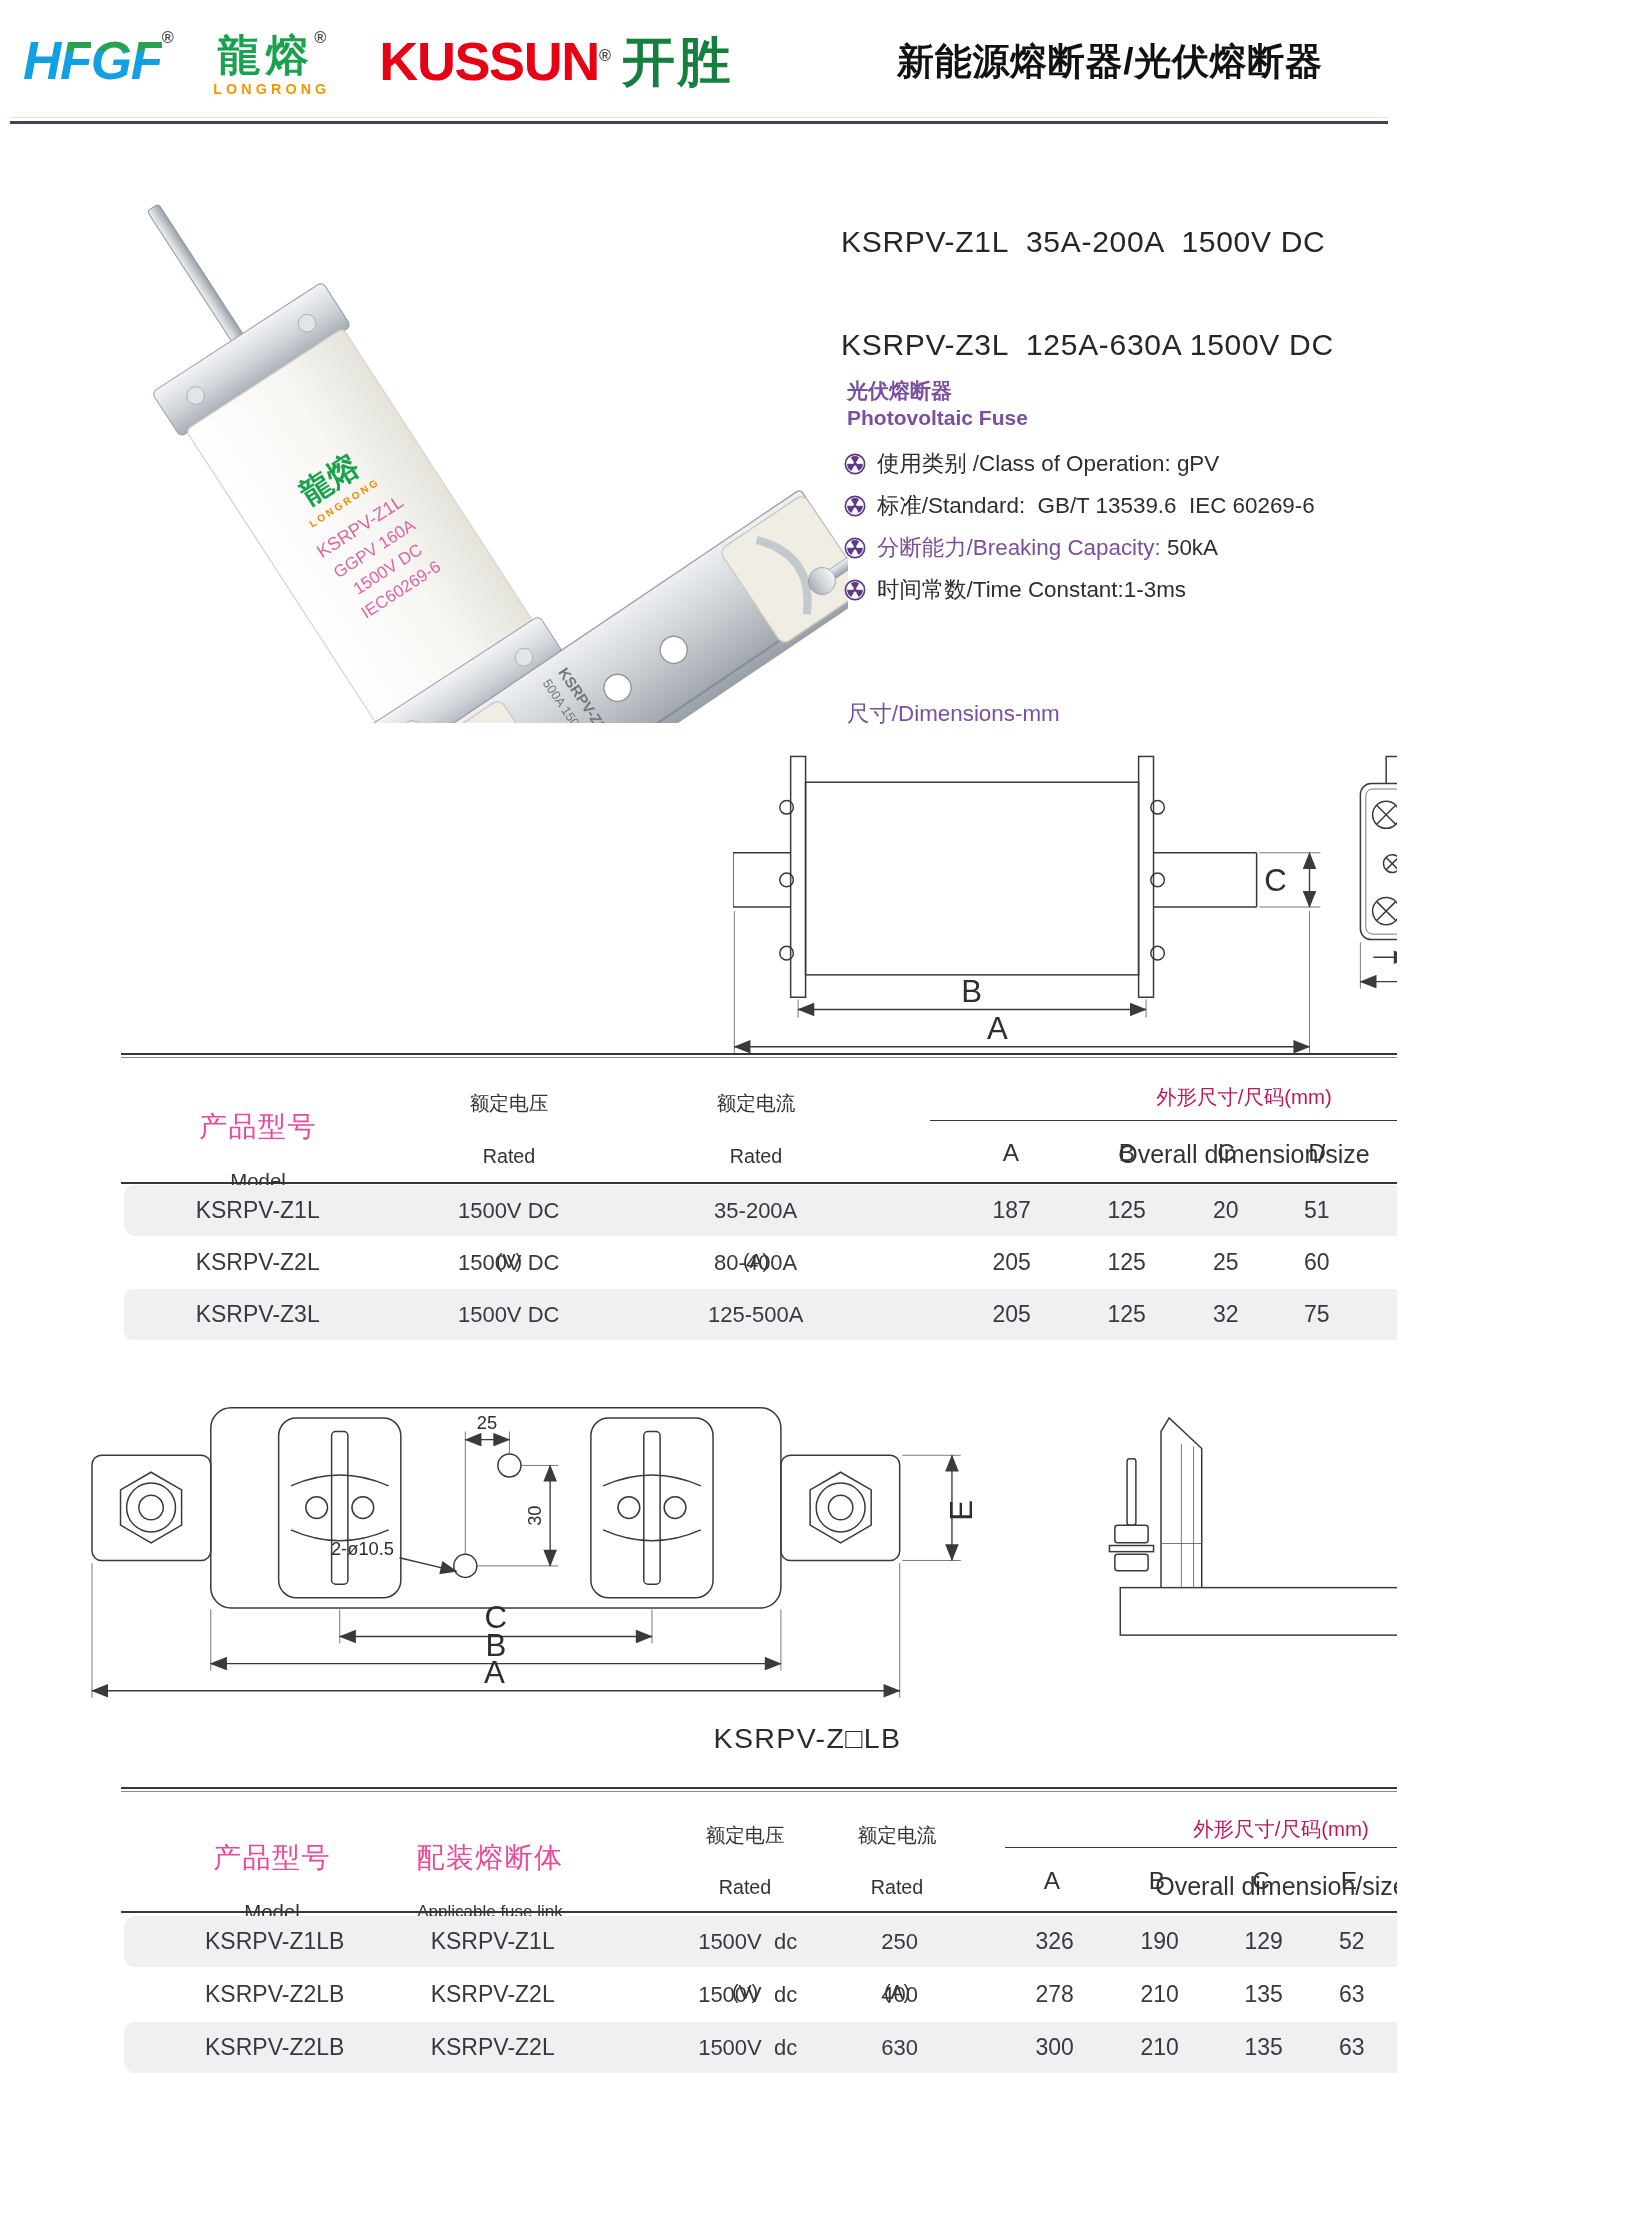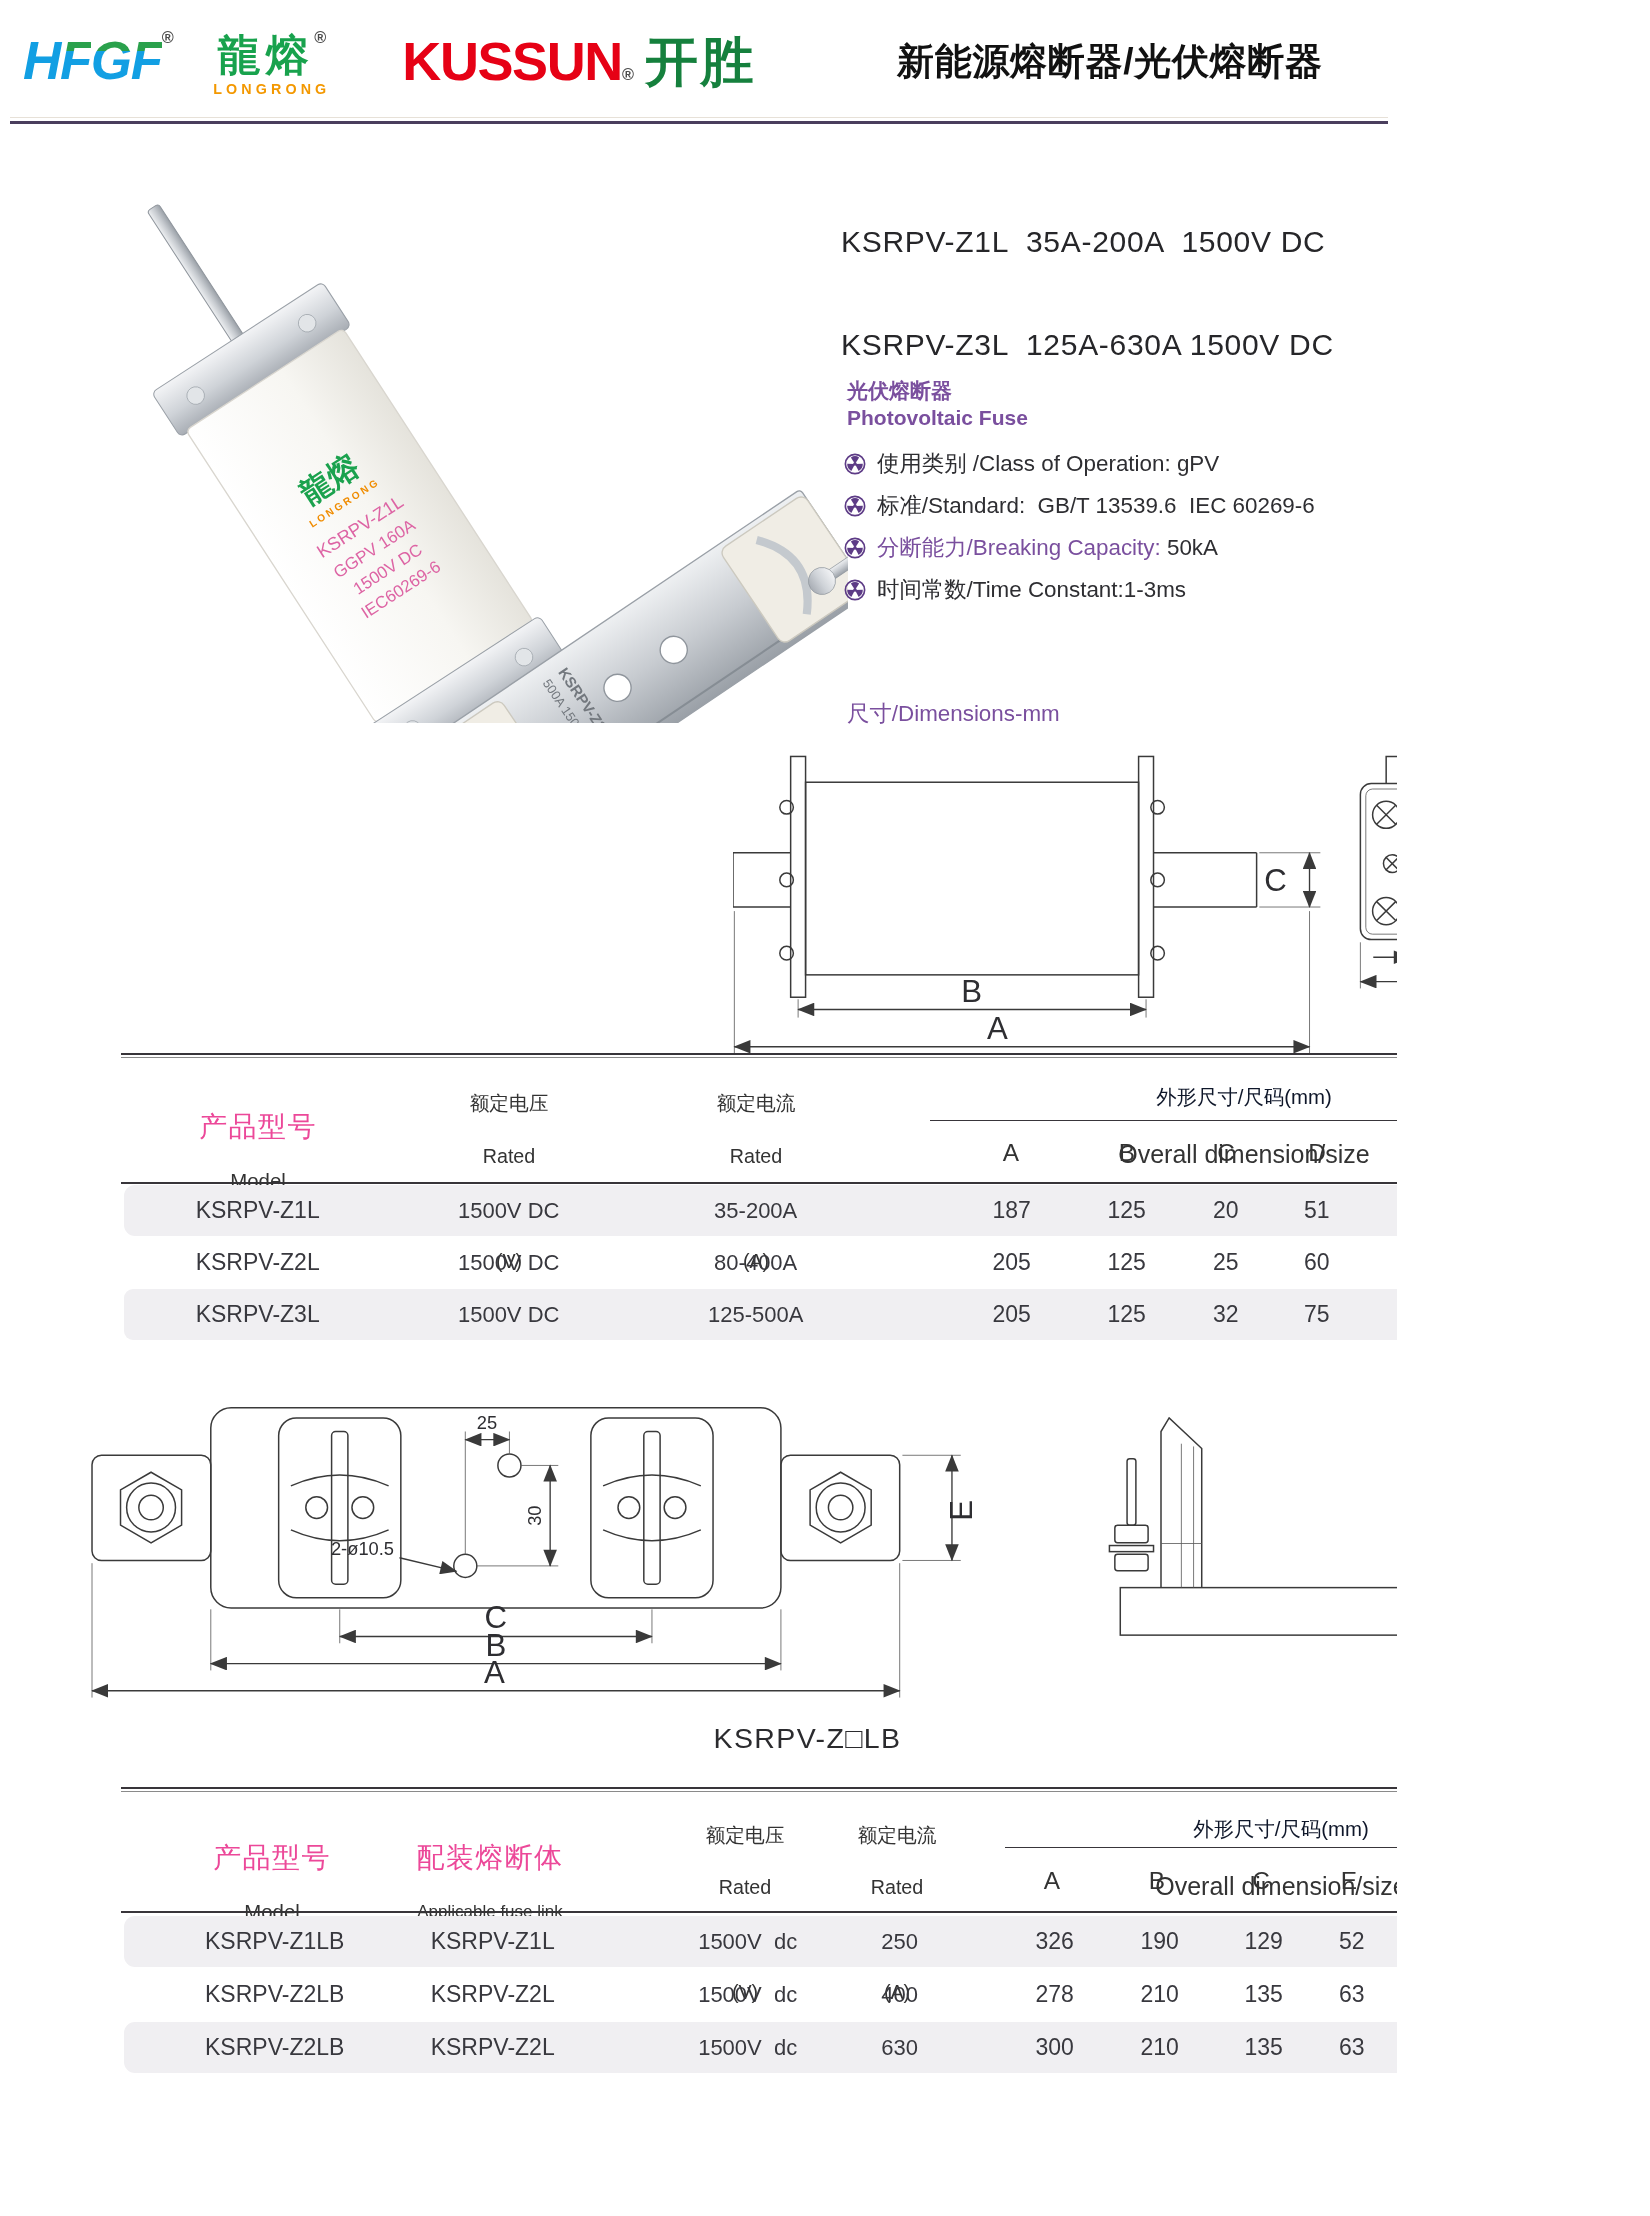--- a/index.html
+++ b/index.html
@@ -10,21 +10,21 @@
   
   #logo-row{position:absolute;left:23px;top:34px;display:flex;align-items:flex-start;}
   .hfgf{font-size:53px;font-weight:bold;font-style:italic;letter-spacing:-1.4px;line-height:1;}
   .hfgf .blue{color:#129fe3;}
   .hfgf .grad{background:linear-gradient(180deg,#2aa14c 0%,#2aa14c 34%,#129fe3 34%);
       -webkit-background-clip:text;background-clip:text;color:transparent;}
   .reg{font-size:16.3px;font-weight:bold;color:#4c4c4c;vertical-align:top;position:relative;top:-5.4px;font-style:normal;}
   .lr-block{margin-left:41px;text-align:center;line-height:1;}
   .lr-cn{font-size:43px;font-weight:bold;color:#18a24d;letter-spacing:5.4px;}
   .lr-en{font-size:14.3px;font-weight:bold;color:#f39800;letter-spacing:4.1px;margin-top:5.4px;}
-  .ks-block{margin-left:72px;display:flex;align-items:flex-end;line-height:1;}
+  .ks-block{margin-left:49px;display:flex;align-items:center;line-height:1;}
   .kussun{font-size:54px;font-weight:bold;color:#e60115;letter-spacing:-1.4px;}
   .kaisheng{font-size:53px;font-weight:bold;color:#15803d;margin-left:11px;letter-spacing:2.7px;}
   #page-title{position:absolute;left:897px;top:37px;font-size:37px;font-weight:bold;color:#111;letter-spacing:0.7px;white-space:pre;}
   #header-line-light{position:absolute;left:9.5px;right:9.5px;top:117px;height:1.4px;background:#e7e1d8;}
   #header-line{position:absolute;left:9.5px;right:9.5px;top:121px;height:2.7px;background:#4a3e5d;}
   
   .model-line{position:absolute;left:841px;font-size:30px;color:#262629;letter-spacing:0.7px;white-space:pre;}
   .purple{color:#7a4f9e;}
   .intro-h{position:absolute;left:847px;font-size:21px;font-weight:600;color:#7a4f9e;white-space:pre;}
   .bullet{position:absolute;left:844px;font-size:22.4px;color:#2e2e32;white-space:pre;display:flex;align-items:center;}
@@ -38,21 +38,21 @@
   svg .smalltxt{fill:#2e2e32;font-size:27px;font-family:"Liberation Sans","DejaVu Sans",sans-serif;}
   svg .arrfill{fill:#3a3a3a;}
   
   .tbl{position:absolute;left:121px;width:1450px;}
   .tline{position:absolute;left:0;right:0;background:#38353a;}
   .tline.light{background:#8a8a8a;}
   .hdr-cn{font-size:28px;color:#ec4899;letter-spacing:1.4px;line-height:31px;}
   .hdr-en{font-size:20.4px;color:#333;line-height:30px;}
   .hdr-en.small{font-size:17px;}
   .hdr4{font-size:19.7px;color:#333;line-height:28.5px;}
-  .grp-cn{font-size:20.4px;color:#0f172a;line-height:31px;}
+  .grp-cn{font-size:20.4px;color:#be185d;line-height:31px;}
   .grp-en{font-size:25px;color:#333;line-height:34px;}
   .letter{font-size:24.4px;color:#333;}
   .row{position:absolute;left:2.7px;right:2.7px;height:51px;border-radius:11px;}
   .row.gray{background:#f0eff2;}
   .cell{position:absolute;transform:translateX(-50%);font-size:23px;color:#38383e;line-height:51px;white-space:pre;}
   
   #d2-caption{position:absolute;left:536px;top:1722px;width:543px;text-align:center;font-size:28.5px;color:#2b2b2e;letter-spacing:1.4px;}
 </style>
 </head>
 <body>

